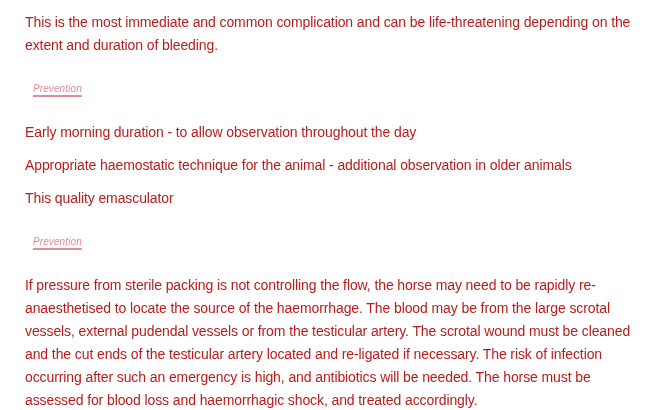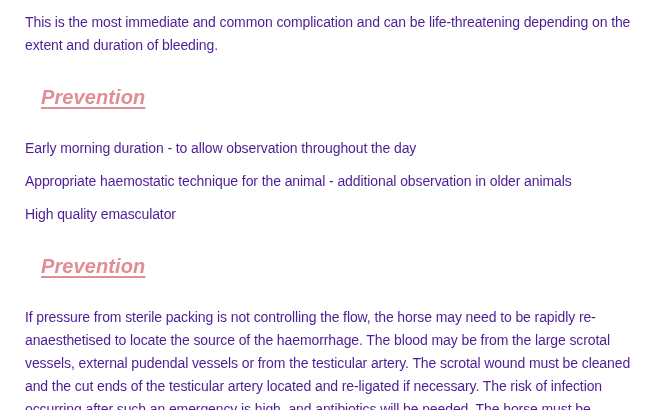--- a/index.html
+++ b/index.html
@@ -14,38 +14,38 @@
     font-family: "Liberation Sans", sans-serif;
   }
   .page {
     box-sizing: border-box;
     width: 653px;
     height: 410px;
     background: #ffffff;
     padding: 11px 20px 0 25px;
   }
   .body-text {
-    color: #4c1d95;
+    color: #b91c1c;
     font-size: 14px;
     line-height: 23px;
     letter-spacing: -0.1px;
     margin: 0 0 10px 0;
   }
   .section-heading {
     display: inline-block;
     color: #e08d96;
-    font-size: 20px;
-    font-weight: 700;
+    font-size: 10px;
+    font-weight: 400;
     font-style: italic;
     text-decoration: underline;
     text-underline-offset: 3px;
     text-decoration-thickness: 1.5px;
     letter-spacing: 0.1px;
     line-height: 18px;
-    margin: 16px;
+    margin: 8px;
   }
   .heading-row {
     margin: 15px 0 15px 0;
   }
 </style>
 </head>
 <body>
 
 <div class="page">
 
@@ -53,21 +53,21 @@
 
   <div class="heading-row">
     <span class="section-heading">Prevention</span>
   </div>
 
   <p class="body-text">Early morning duration - to allow observation throughout the day</p>
 
   <p class="body-text">Appropriate haemostatic technique for the animal - additional observation in older animals</p>
 
 
-  <p class="body-text">High quality emasculator</p>
+  <p class="body-text">This quality emasculator</p>
 
   <div class="heading-row">
     <span class="section-heading">Prevention</span>
   </div>
 
   <p class="body-text">If pressure from sterile packing is not controlling the flow, the horse may need to be rapidly re-anaesthetised to locate the source of the haemorrhage. The blood may be from the large scrotal vessels, external pudendal vessels or from the testicular artery. The scrotal wound must be cleaned and the cut ends of the testicular artery located and re-ligated if necessary. The risk of infection occurring after such an emergency is high, and antibiotics will be needed. The horse must be assessed for blood loss and haemorrhagic shock, and treated accordingly.</p>
 
 </div>
 
 </body></html>

